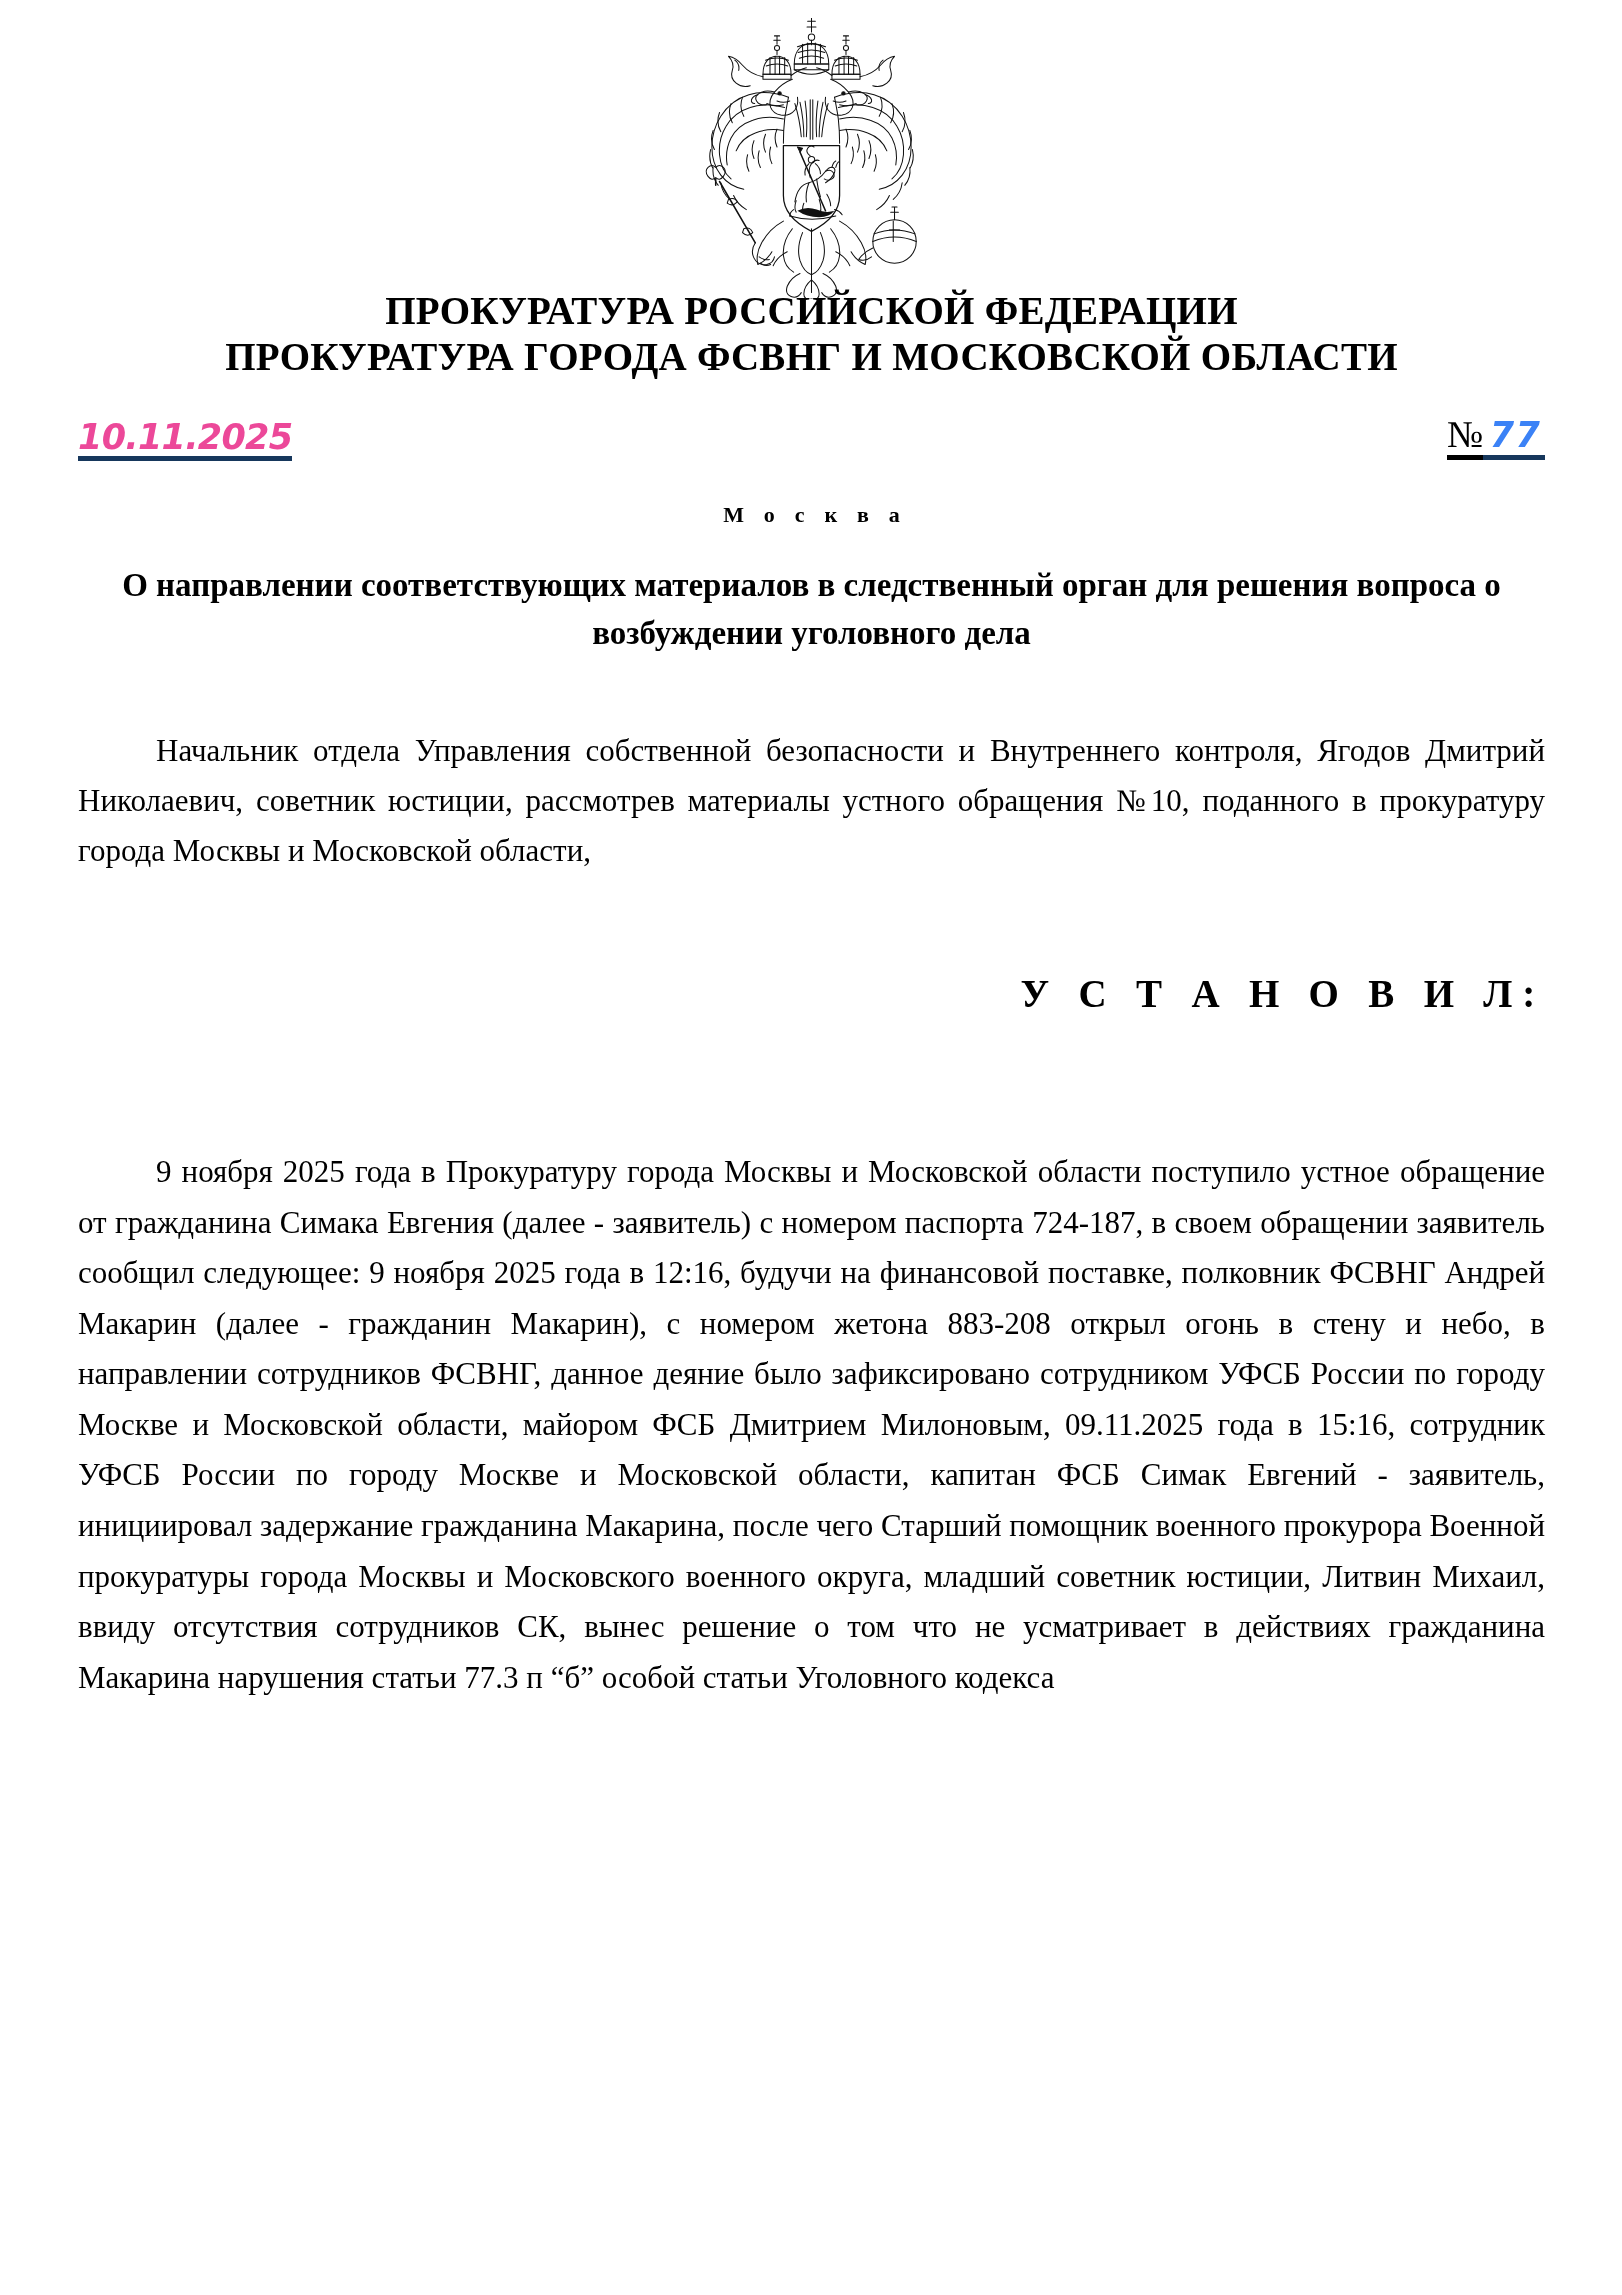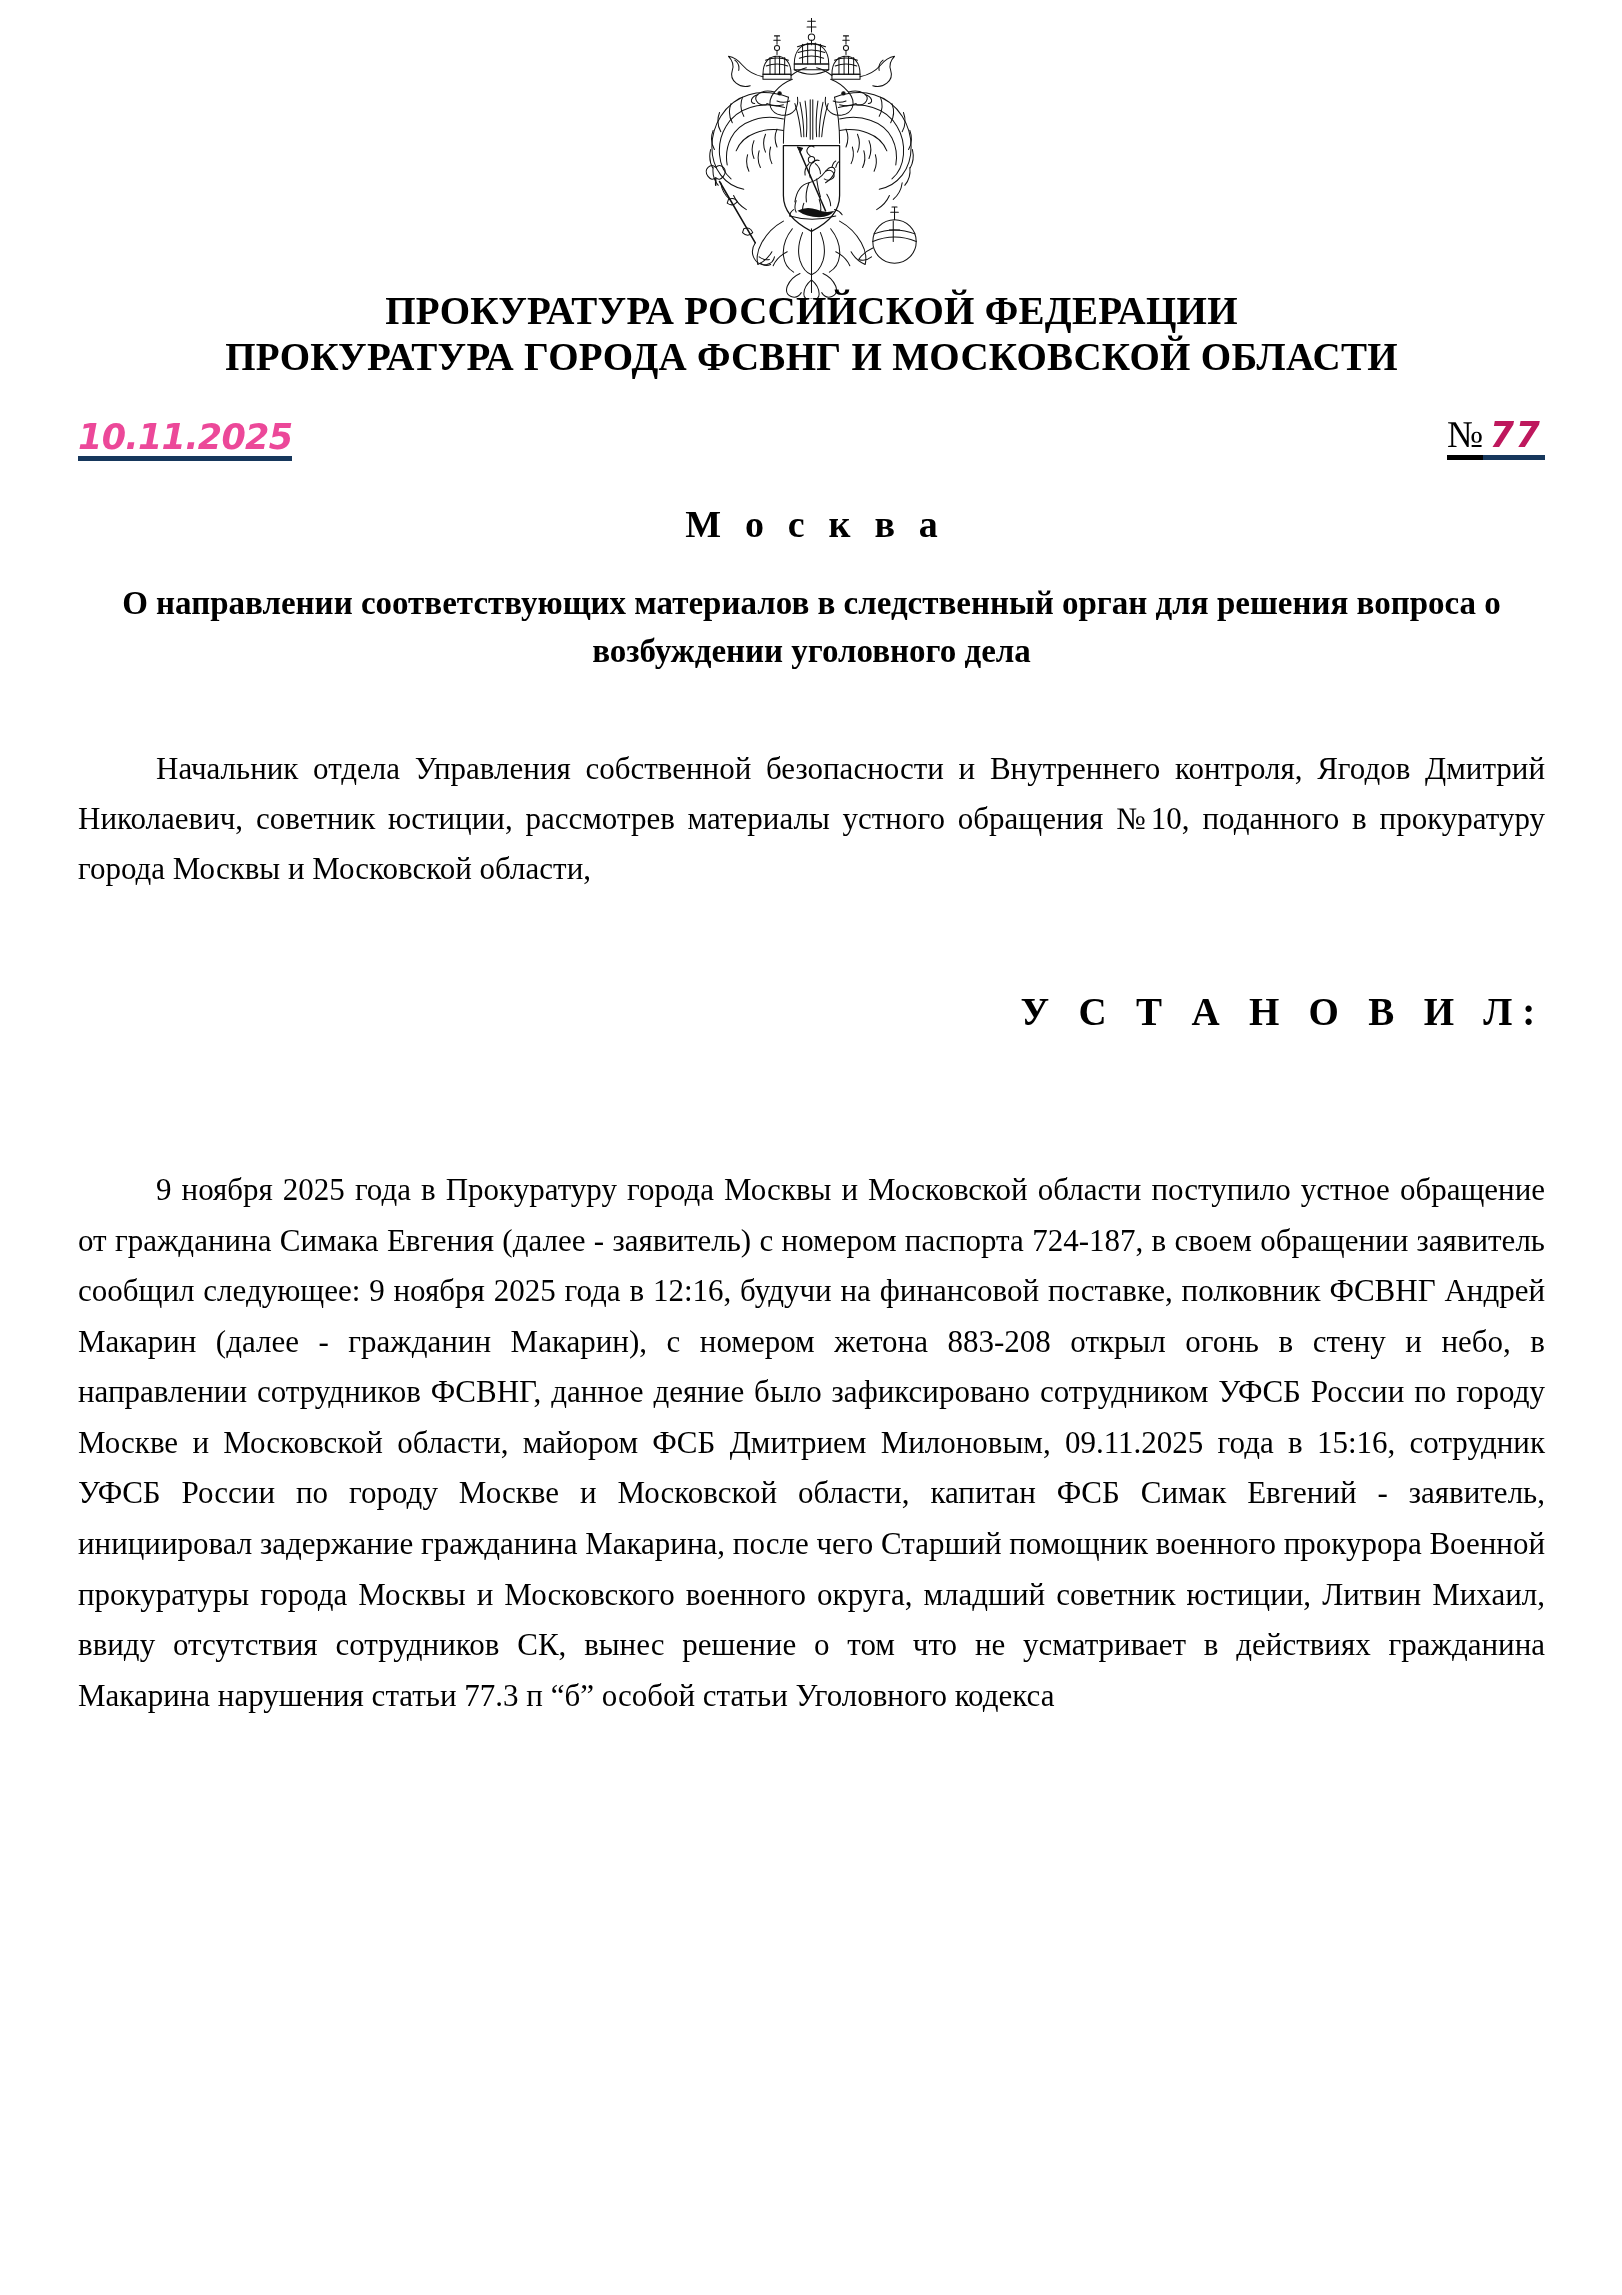--- a/index.html
+++ b/index.html
@@ -100,36 +100,36 @@
     font-size: 38px;
     border-bottom: 5.9px solid #000000;
     padding-bottom: 1.3px;
     display: inline-block;
     line-height: 1.0;
   }
   .meta-number .no-value {
     font-family: "DejaVu Sans", sans-serif;
     font-style: italic;
     font-weight: bold;
-    color: #be185d;
+    color: #3b82f6;
     font-size: 35px;
     border-bottom: 5.9px solid #16375c;
     padding-bottom: 1.3px;
     padding-left: 6.5px;
     padding-right: 3.9px;
     display: inline-block;
     line-height: 1.0;
     letter-spacing: 1.3px;
   }
 
   
   .city {
     text-align: center;
     font-weight: bold;
-    font-size: 38px;
+    font-size: 22px;
     letter-spacing: 7.2px;
     margin-top: 41px;
     text-indent: 7.2px;
   }
 
   
   .subject {
     text-align: center;
     font-weight: bold;
     font-size: 33px;

